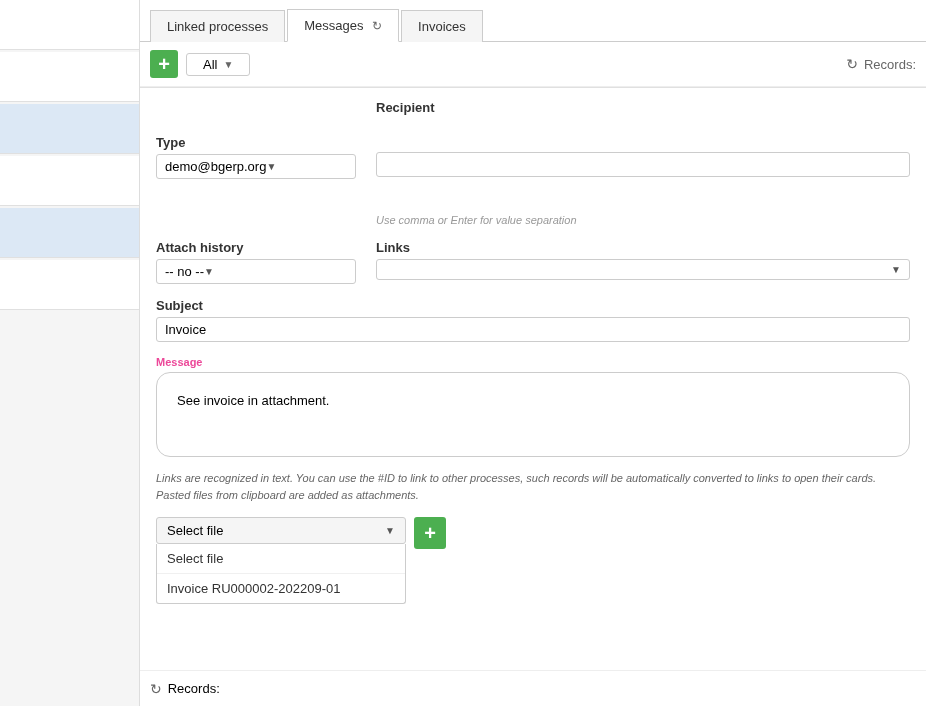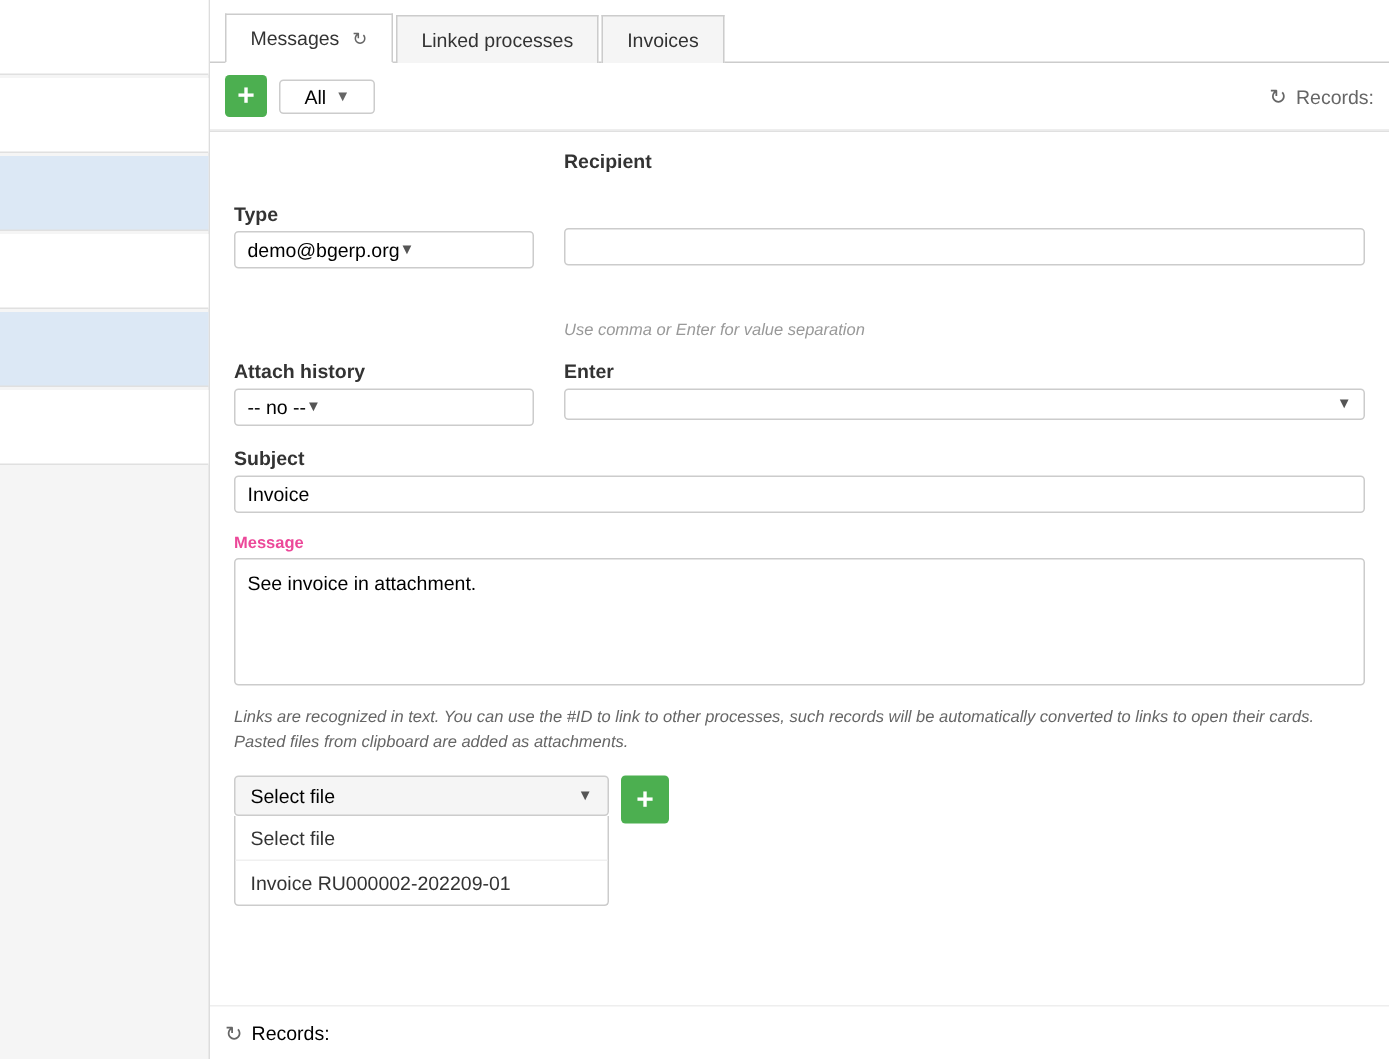--- a/index.html
+++ b/index.html
@@ -243,22 +243,22 @@
     .message-field label {
       font-size: 11px;
       font-weight: bold;
       color: #ec4899;
       display: block;
       margin-bottom: 4px;
     }
 
     .message-textarea {
       border: 1px solid #ccc;
-      border-radius: 3px;
-      padding: 8px;
+      border-radius: 14px;
+      padding: 20px;
       font-size: 13px;
       width: 100%;
       height: 85px;
       outline: none;
       resize: none;
       font-family: Arial, sans-serif;
     }
 
     .message-hint {
       font-size: 11px;
@@ -383,26 +383,26 @@
   <div class="left-row"></div>
   <div class="left-row-blue"></div>
   <div class="left-row"></div>
   <div class="left-row-blue"></div>
   <div class="left-row"></div>
 </div>
 
 <div class="main-content">
 
   <div class="tabs-bar">
+    <div class="tab">
+      <span>Linked processes</span>
+    </div>
     <div class="tab active">
       <span>Messages</span>
       <span class="tab-refresh-icon">↻</span>
-    </div>
-    <div class="tab">
-      <span>Linked processes</span>
     </div>
     <div class="tab">
       <span>Invoices</span>
     </div>
   </div>
 
   <div class="toolbar-row">
     <button class="add-button">+</button>
     <div class="select-all">
       <span>All</span>
@@ -435,21 +435,21 @@
 
     <div class="form-row">
       <div class="form-field attach-field">
         <label>Attach history</label>
         <div class="field-select">
           <span>-- no --</span>
           <span class="chevron">▼</span>
         </div>
       </div>
       <div class="form-field tags-field">
-        <label>Enter</label>
+        <label>Links</label>
         <div class="tags-select">
           <span></span>
           <span class="chevron">▼</span>
         </div>
       </div>
     </div>
 
     <div class="subject-field">
       <label>Subject</label>
       <input class="subject-input" type="text" value="Invoice" style="">

